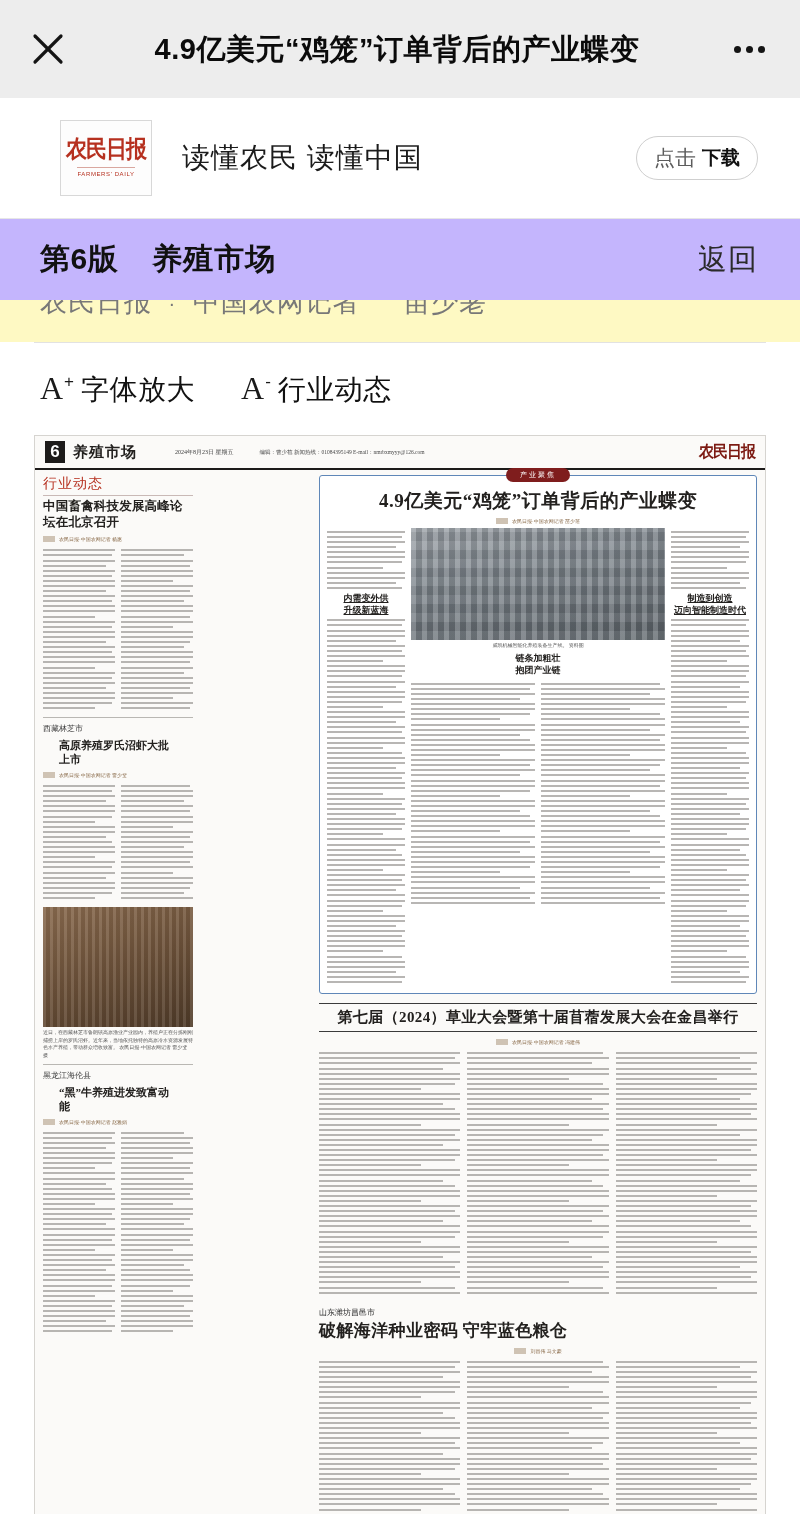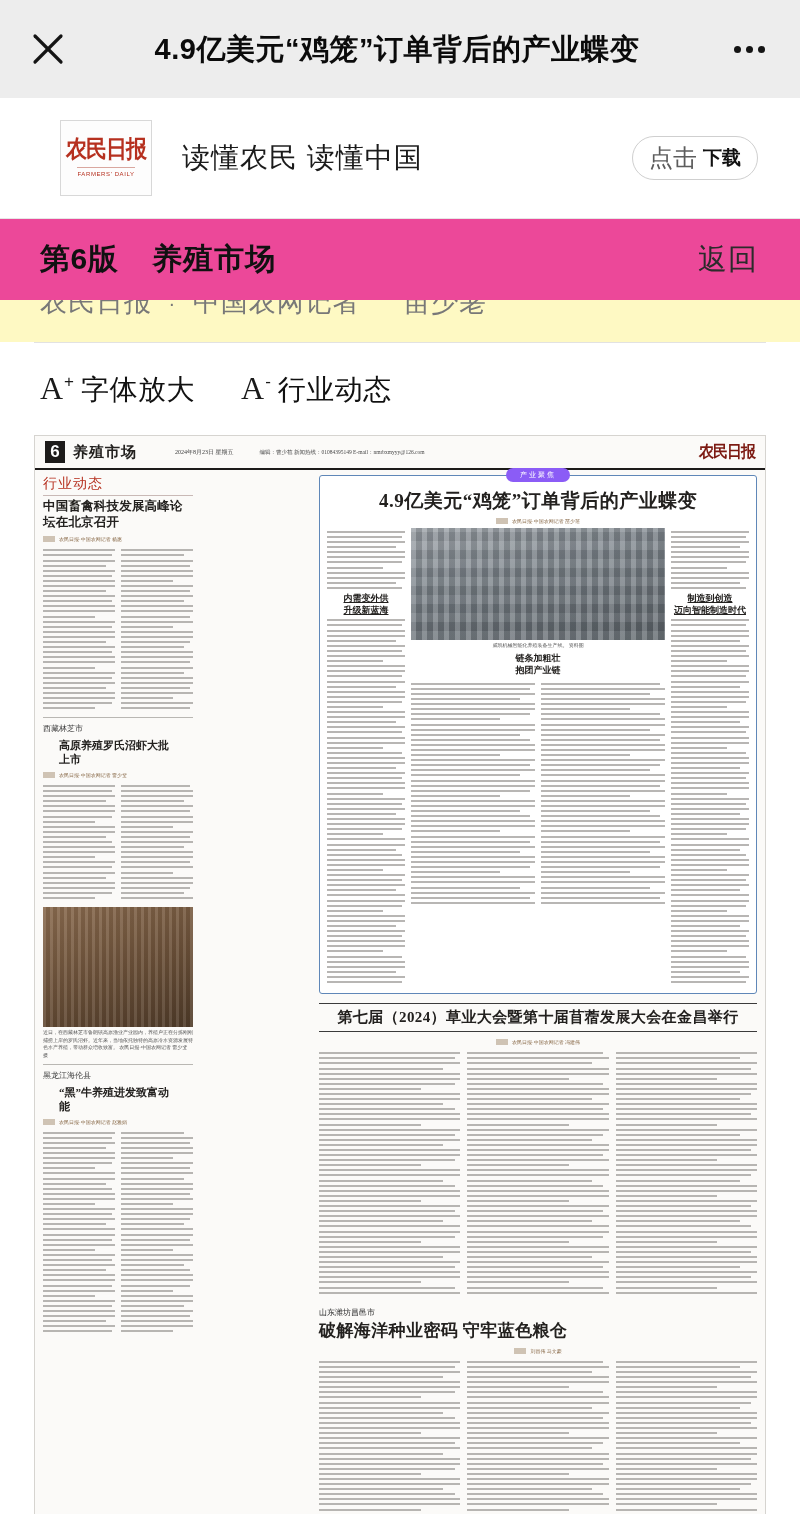--- a/index.html
+++ b/index.html
@@ -118,27 +118,27 @@
     height: 44px;
     min-width: 122px;
     display: flex;
     align-items: center;
     justify-content: center;
     gap: 6px;
     background: #fff;
     padding: 0 16px;
     flex: 0 0 auto;
   }
-  .pub-btn .t1 { font-size: 24px; color: #5c5c5c; }
+  .pub-btn .t1 { font-size: 21px; color: #5c5c5c; }
   .pub-btn .t2 { font-size: 19px; color: #111; font-weight: 600; }
 
   
   .section-bar {
     height: 82px;
-    background: #ec4899;
+    background: #c4b5fd;
     display: flex;
     align-items: center;
     padding: 0 42px 0 40px;
     flex: 0 0 auto;
     border-top: 1px solid #e6e6e6;
   }
   .sec-edition {
     font-size: 30px;
     font-weight: 700;
     color: #111;
@@ -361,21 +361,21 @@
     background: #fff;
     padding: 14px 7px 7px 7px;
     position: relative;
     margin-bottom: 5px;
   }
   .feature-tag {
     position: absolute;
     top: -8px;
     left: 50%;
     transform: translateX(-50%);
-    background: #8b5cf6;
+    background: #7f1d1d;
     color: #fff;
     font-size: 7px;
     padding: 2px 14px;
     border-radius: 9px;
     letter-spacing: 2px;
     white-space: nowrap;
   }
   .feature-title {
     font-size: 19px;
     font-weight: 700;

